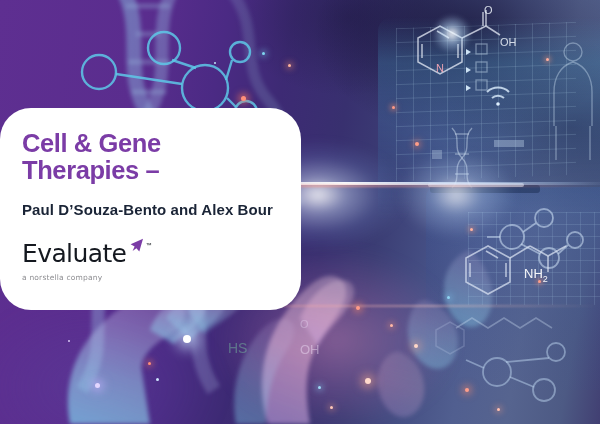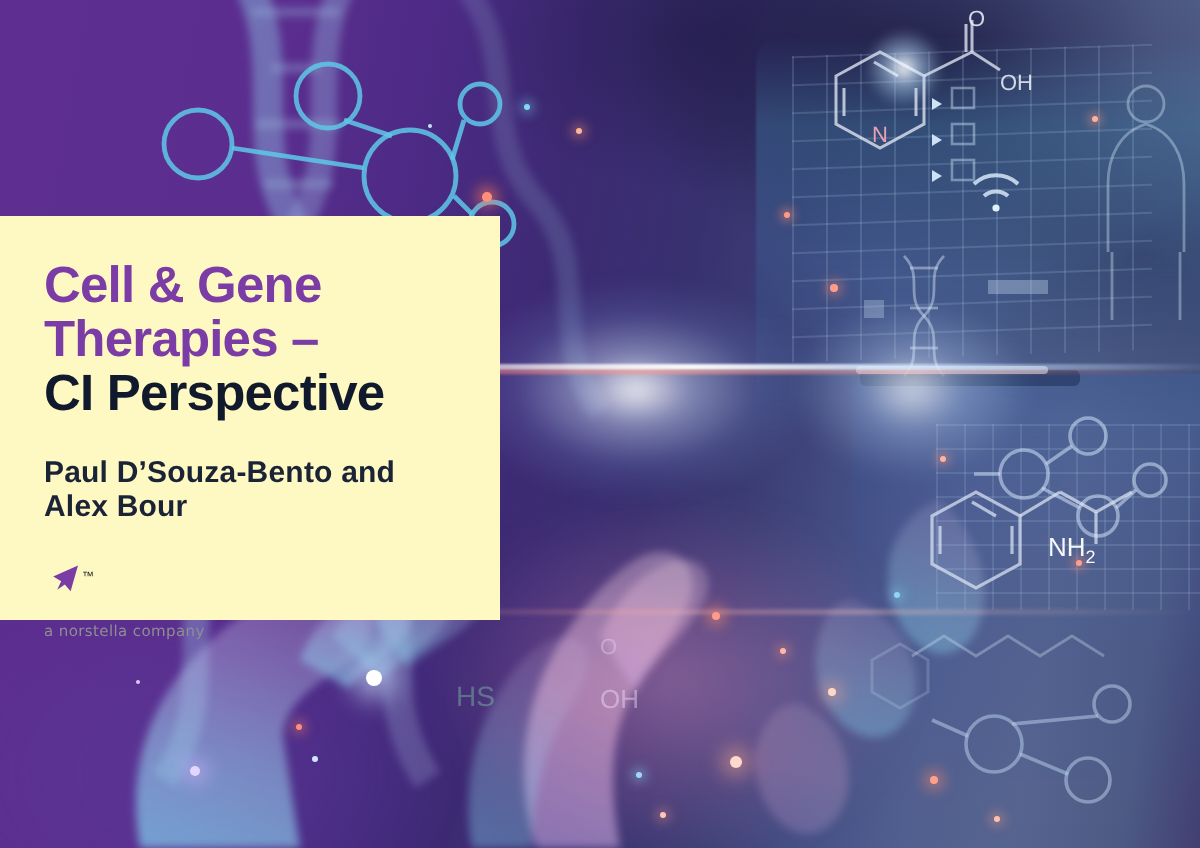--- a/index.html
+++ b/index.html
@@ -181,24 +181,25 @@
     position: absolute;
     border-radius: 50%;
     pointer-events: none;
   }
 
   
   .card {
     position: absolute;
     left: 0;
     top: 108px;
-    width: 250px;
+    width: 301px;
     height: 202px;
-    background: #fef9c3;
+    background: #ffffff;
     z-index: 20;
+    border-radius: 31px;
   }
   .card-inner {
     padding: 22px 20px 0 22px;
   }
   .title {
     margin: 0;
     font-size: 25.5px;
     line-height: 27px;
     font-weight: bold;
     letter-spacing: -0.4px;
@@ -474,27 +475,27 @@
   </div>
   <div class="chem-label" style="left:228px;top:340px;font-size:14px;color:#86efac;opacity:0.35;">HS</div>
   <div class="chem-label" style="left:300px;top:342px;font-size:13px;color:#f0e2f8;opacity:0.45;">OH</div>
   <div class="chem-label" style="left:300px;top:318px;font-size:11px;color:#e6d8f4;opacity:0.4;">O</div>
 
   <div class="card">
     <div class="card-inner">
       <h1 class="title">
         <span class="accent">Cell &amp; Gene</span><br>
         <span class="accent">Therapies –</span><br>
-        <span class="dark">CI Perspective</span>
       </h1>
 
       <p class="authors">Paul D’Souza-Bento and Alex Bour</p>
 
       <div class="logo-block">
         <div class="logo-row">
+          <span class="logo-word">Evaluate</span>
           <span class="logo-mark">
             <svg width="17" height="17" viewBox="0 0 17 17">
               <path d="M3.6,6.2 L16,0.8 L12.3,13.6 L9.4,10.2 L5.6,12.9 L7.6,8.6 Z" fill="#7b3ca6"></path>
             </svg>
           </span>
           <span class="logo-tm">™</span>
         </div>
         <div class="logo-sub">a norstella company</div>
       </div>
     </div>

